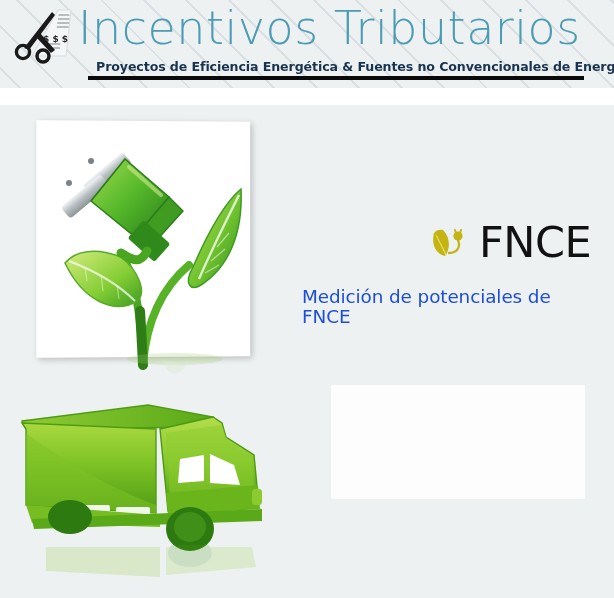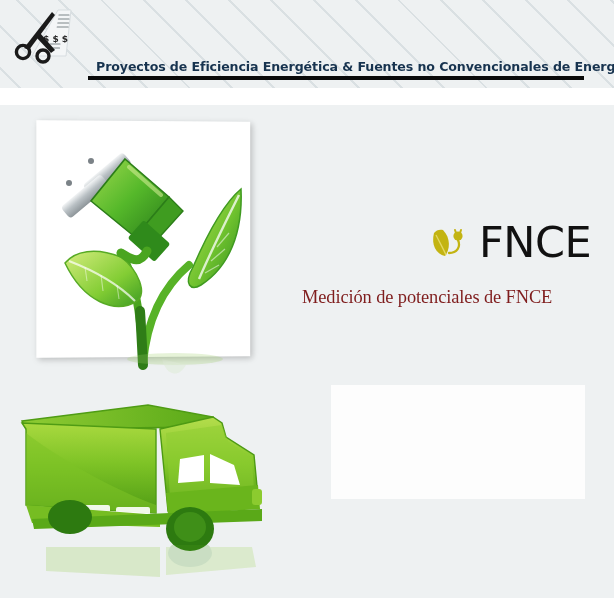--- a/index.html
+++ b/index.html
@@ -112,25 +112,24 @@
     line-height: 1;
     letter-spacing: -0.5px;
     white-space: nowrap;
   }
 
   .bullet-list { position: absolute; }
   #fnce-list { left: 302px; top: 182px; width: 300px; }
 
   .bullet {
     font-size: 18.4px;
-    color: #7f1d1d;
+    color: #1d4ed8;
     line-height: 1.10;
     margin-bottom: 19px;
     letter-spacing: -0.1px;
-    font-family: Liberation Serif, serif;
   }
 
   
   #transp-section { left: 0; top: 385px; width: 614px; height: 213px; }
   #transp-whitebox {
     position: absolute;
     left: 331px; top: 0px;
     width: 254px; height: 114px;
     background: #fdfdfd;
   }
@@ -161,20 +160,21 @@
       <text x="29" y="36" font-family="DejaVu Sans, sans-serif" font-size="9" fill="#2a2a2a" font-weight="bold">$ $ $</text>
 
       <g fill="#1a1a1a">
         <path d="M38 6 L41 9 L15 44 L10 42 Z"></path>
         <path d="M26 27 L41 44 L37 47 L22 31 Z"></path>
       </g>
       <circle cx="9" cy="46" r="6.6" fill="none" stroke="#1a1a1a" stroke-width="3.4"></circle>
       <circle cx="29" cy="50" r="6.0" fill="none" stroke="#1a1a1a" stroke-width="3.4"></circle>
     </svg>
 
+    <div id="title-main">Incentivos Tributarios</div>
   </div>
   <div id="header-white-strip"></div>
 
   <div id="title-sub">Proyectos de Eficiencia Energética &amp; Fuentes no Convencionales de Energía</div>
   <div id="title-rule"></div>
 
   <div id="fnce-section" class="section">
 
     <div id="plug-card"></div>
 

